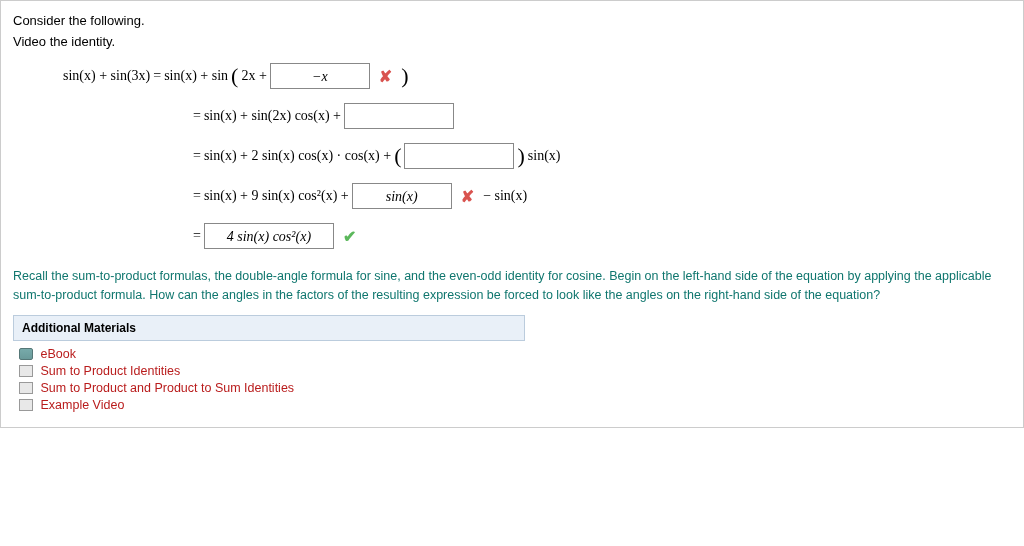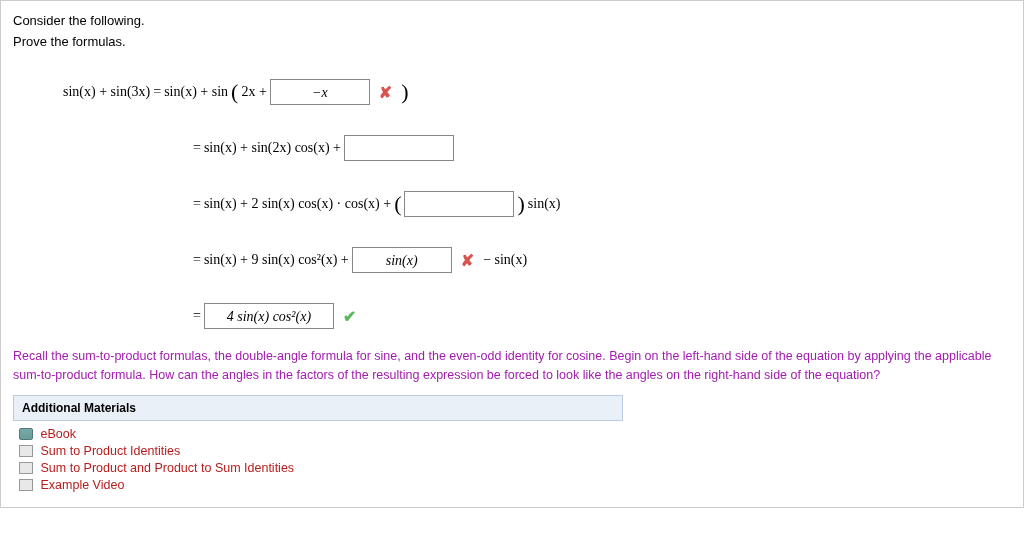--- a/index.html
+++ b/index.html
@@ -1,46 +1,46 @@
 <!DOCTYPE html>
 <html><head>
 <meta charset="utf-8">
 <style>
 * { box-sizing: border-box; margin: 0; padding: 0; }
 body { font-family: Arial, Helvetica, sans-serif; font-size: 13px; color: #000; background: #fff; width: 1024px; }
 .container { border: 1px solid #ccc; padding: 8px 12px 8px 12px; }
 .prompt { margin: 4px 0 6px 0; }
 .equation-given { margin: 4px 0 10px 50px; font-family: 'Times New Roman', serif; font-size: 14px; }
 .prove { margin: 4px 0 12px 0; }
-.proof-line { margin: 30px 0 14px 50px; font-family: 'Times New Roman', serif; font-size: 14px; display: flex; align-items: center; gap: 3px; }
+.proof-line { margin: 14px 0 14px 50px; font-family: 'Times New Roman', serif; font-size: 14px; display: flex; align-items: center; gap: 3px; }
 .indent-eq { margin-left: 180px; }
 .input-box { display: inline-block; border: 1px solid #888; background: #fff; height: 26px; min-width: 100px; padding: 3px 6px; font-family: 'Times New Roman', serif; font-size: 14px; font-style: italic; text-align: center; line-height: 20px; vertical-align: middle; }
 .input-box.empty { min-width: 110px; }
 .mark { font-weight: bold; font-size: 16px; margin: 0 6px; }
 .mark.wrong { color: #d9534f; }
 .mark.correct { color: #5cb85c; }
 .big-paren { font-size: 22px; }
-.hint { color: #a21caf; font-size: 12.5px; margin: 18px 0 10px 0; line-height: 1.5; }
-.materials-header { background: #e9f0f8; border: 1px solid #bcd; font-weight: bold; font-size: 12px; padding: 5px 8px; width: 610px; margin-bottom: 6px; }
+.hint { color: #0f766e; font-size: 12.5px; margin: 18px 0 10px 0; line-height: 1.5; }
+.materials-header { background: #e9f0f8; border: 1px solid #bcd; font-weight: bold; font-size: 12px; padding: 5px 8px; width: 512px; margin-bottom: 6px; }
 .materials-list { list-style: none; padding: 0 0 4px 6px; }
 .materials-list li { margin: 3px 0; font-size: 12.5px; }
 .materials-list a { color: #b91c1c; text-decoration: none; }
 .mat-icon { display: inline-block; width: 14px; height: 12px; margin-right: 4px; vertical-align: middle; }
 .icon-book { background: linear-gradient(#7aa, #6a9a9a); border: 1px solid #577; border-radius: 2px; }
 .icon-page { background: #e8e8e8; border: 1px solid #999; }
 </style>
 </head>
 <body>
 
 <div class="container">
 
   <div class="prompt">Consider the following.</div>
 
 
-  <div class="prove">Prove the formulas.</div>
+  <div class="prove">Video the identity.</div>
 
   <div class="proof-line">
     <span>sin(x) + sin(3x)</span>
     <span> = </span>
     <span>sin(x) + sin</span>
     <span class="big-paren">(</span>
     <span> 2x + </span>
     <span class="input-box">−x</span>
     <span class="mark wrong">✘</span>
     <span class="big-paren">)</span>

